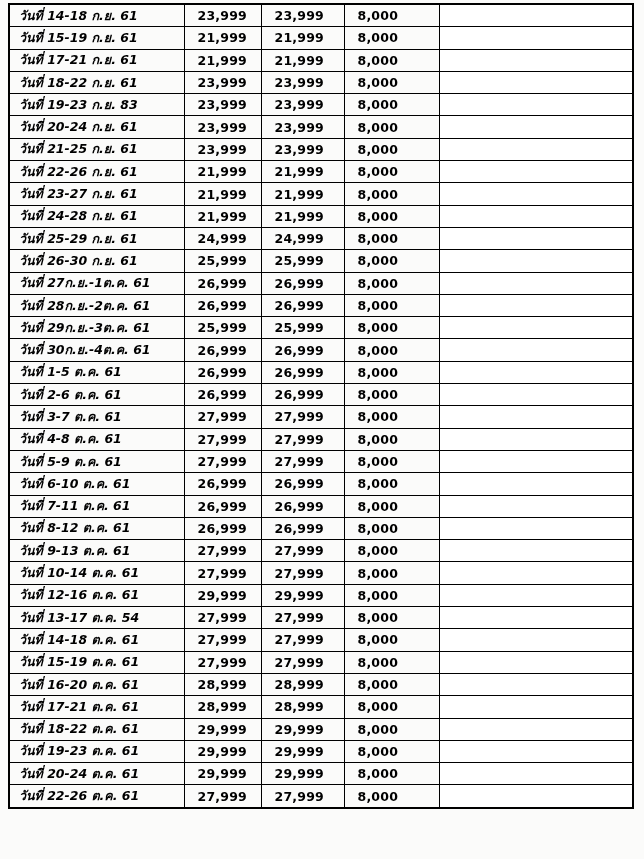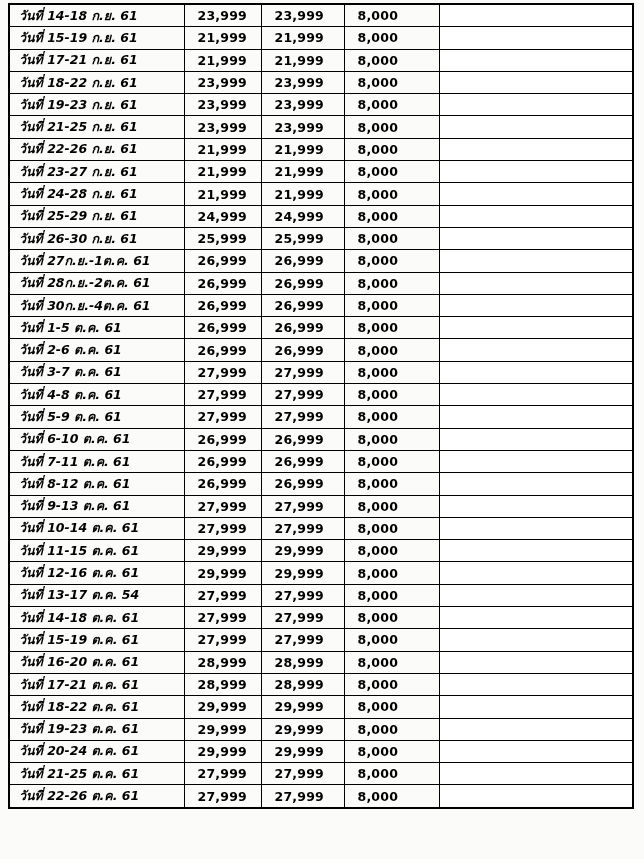--- a/index.html
+++ b/index.html
@@ -89,27 +89,34 @@
 
   <tr class="data-row">
     <td class="c-date">วันที่ 18-22 ก.ย. 61</td>
     <td class="c-num">23,999</td>
     <td class="c-num">23,999</td>
     <td class="c-num">8,000</td>
     <td class="c-empty"></td>
   </tr>
 
   <tr class="data-row">
-    <td class="c-date">วันที่ 19-23 ก.ย. 61</td>
-    <td class="c-num">23,999</td>
-    <td class="c-num">23,999</td>
-    <td class="c-num">8,000</td>
-    <td class="c-empty"></td>
-  </tr>
-
+    <td class="c-date">วันที่ 19-23 ก.ย. 83</td>
+    <td class="c-num">23,999</td>
+    <td class="c-num">23,999</td>
+    <td class="c-num">8,000</td>
+    <td class="c-empty"></td>
+  </tr>
+
+  <tr class="data-row">
+    <td class="c-date">วันที่ 20-24 ก.ย. 61</td>
+    <td class="c-num">23,999</td>
+    <td class="c-num">23,999</td>
+    <td class="c-num">8,000</td>
+    <td class="c-empty"></td>
+  </tr>
 
   <tr class="data-row">
     <td class="c-date">วันที่ 21-25 ก.ย. 61</td>
     <td class="c-num">23,999</td>
     <td class="c-num">23,999</td>
     <td class="c-num">8,000</td>
     <td class="c-empty"></td>
   </tr>
 
   <tr class="data-row">
@@ -161,20 +168,27 @@
   </tr>
 
   <tr class="data-row">
     <td class="c-date">วันที่ 28ก.ย.-2ต.ค. 61</td>
     <td class="c-num">26,999</td>
     <td class="c-num">26,999</td>
     <td class="c-num">8,000</td>
     <td class="c-empty"></td>
   </tr>
 
+  <tr class="data-row">
+    <td class="c-date">วันที่ 29ก.ย.-3ต.ค. 61</td>
+    <td class="c-num">25,999</td>
+    <td class="c-num">25,999</td>
+    <td class="c-num">8,000</td>
+    <td class="c-empty"></td>
+  </tr>
 
   <tr class="data-row">
     <td class="c-date">วันที่ 30ก.ย.-4ต.ค. 61</td>
     <td class="c-num">26,999</td>
     <td class="c-num">26,999</td>
     <td class="c-num">8,000</td>
     <td class="c-empty"></td>
   </tr>
 
   <tr class="data-row">
@@ -250,27 +264,20 @@
   </tr>
 
   <tr class="data-row">
     <td class="c-date">วันที่ 10-14 ต.ค. 61</td>
     <td class="c-num">27,999</td>
     <td class="c-num">27,999</td>
     <td class="c-num">8,000</td>
     <td class="c-empty"></td>
   </tr>
 
-  <tr class="data-row">
-    <td class="c-date">วันที่ 11-15 ต.ค. 61</td>
-    <td class="c-num">29,999</td>
-    <td class="c-num">29,999</td>
-    <td class="c-num">8,000</td>
-    <td class="c-empty"></td>
-  </tr>
 
   <tr class="data-row">
     <td class="c-date">วันที่ 12-16 ต.ค. 61</td>
     <td class="c-num">29,999</td>
     <td class="c-num">29,999</td>
     <td class="c-num">8,000</td>
     <td class="c-empty"></td>
   </tr>
 
   <tr class="data-row">
@@ -330,27 +337,20 @@
   </tr>
 
   <tr class="data-row">
     <td class="c-date">วันที่ 20-24 ต.ค. 61</td>
     <td class="c-num">29,999</td>
     <td class="c-num">29,999</td>
     <td class="c-num">8,000</td>
     <td class="c-empty"></td>
   </tr>
 
-  <tr class="data-row">
-    <td class="c-date">วันที่ 21-25 ต.ค. 61</td>
-    <td class="c-num">27,999</td>
-    <td class="c-num">27,999</td>
-    <td class="c-num">8,000</td>
-    <td class="c-empty"></td>
-  </tr>
 
   <tr class="data-row">
     <td class="c-date">วันที่ 22-26 ต.ค. 61</td>
     <td class="c-num">27,999</td>
     <td class="c-num">27,999</td>
     <td class="c-num">8,000</td>
     <td class="c-empty"></td>
   </tr>
 
 </tbody>

